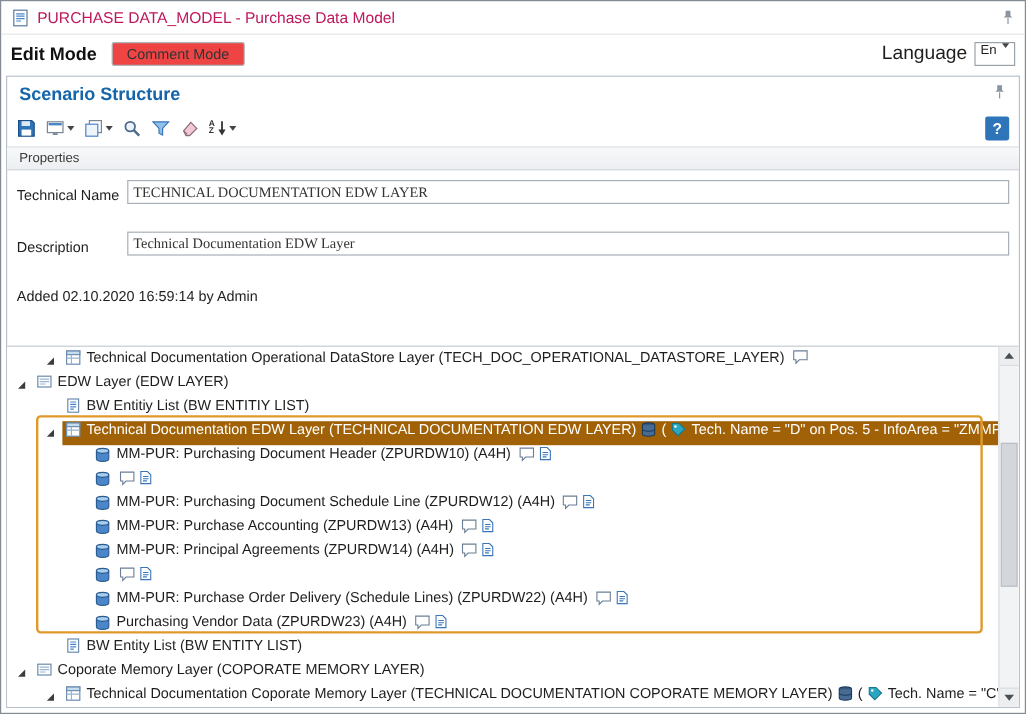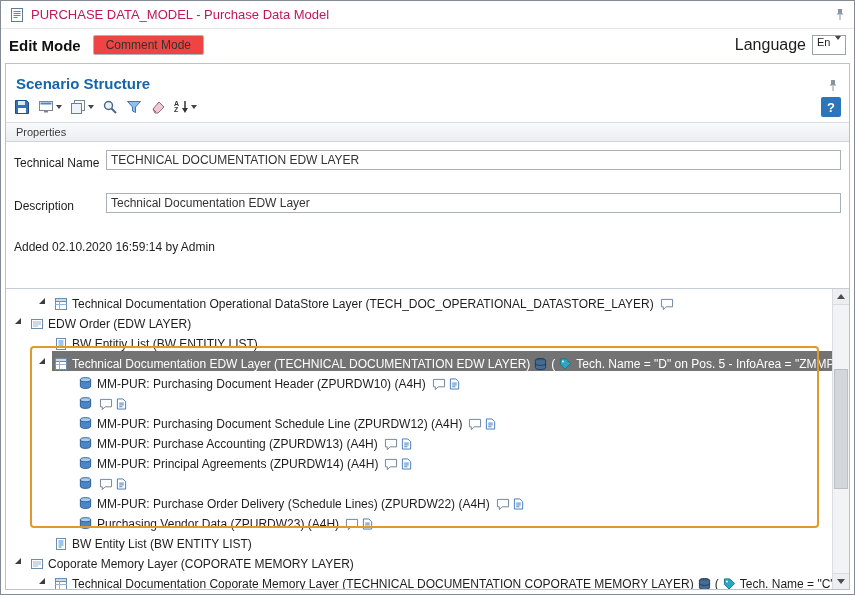--- a/index.html
+++ b/index.html
@@ -9,43 +9,43 @@
   .titlebar{height:28px;display:flex;align-items:center;gap:6px;padding:0 8px;border-bottom:1px solid #e4e7ea}
   .title{color:#be185d;font-weight:normal;font-size:13px}
   .spacer{flex:1}
   .modebar{height:32px;display:flex;align-items:center;padding:0 8px}
   .editmode{font-size:15px;font-weight:bold;color:#111}
   .btn{margin-left:12px;padding:2px 12px;border:1px solid #aeb4ba;border-radius:2px;background:#ef4444;font-size:12px;color:#333;cursor:pointer}
   .lang-label{font-size:16px;margin-right:6px}
   .dropdown{width:34px;height:20px;border:1px solid #9aa2aa;background:#fff;display:flex;justify-content:space-between;padding:0 4px;font-size:11px;cursor:pointer}
   .caret{width:0;height:0;border-left:3.5px solid transparent;border-right:3.5px solid transparent;border-top:4px solid #444}
   .panel{position:absolute;left:4px;right:4px;top:62px;bottom:4px;border:1px solid #b9c2cc;background:#fff}
-  .panel-header{height:28px;display:flex;align-items:flex-end;padding:6px 10px 0}
+  .panel-header{height:28px;display:flex;align-items:flex-start;padding:6px 10px 0}
   .panel-title{color:#1565ab;font-weight:bold;font-size:15px}
   .toolbar{height:30px;display:flex;align-items:center;gap:8px;padding:0 8px}
   .tbtn{display:flex;align-items:center;gap:2px;cursor:pointer}
   .help-btn{margin-left:auto;width:20px;height:20px;background:#2e74b8;color:#fff;font-weight:bold;font-size:13px;display:flex;align-items:center;justify-content:center;border-radius:2px;cursor:pointer}
   .sort-letters{display:flex;flex-direction:column;line-height:6px;font-size:7px;font-weight:bold;color:#333}
   .props-strip{height:20px;line-height:19px;padding-left:10px;font-size:11px;color:#3a3a3a;background:linear-gradient(#f8f9fa,#eceef1);border-top:1px solid #d9dde2;border-bottom:1px solid #cfd4da}
   .form{padding:8px 8px 0 8px}
   .frow{display:flex;align-items:flex-end;margin-bottom:23px}
   .flabel{width:92px;flex:none;font-size:12px}
-  .finput{flex:1;height:20px;border:1px solid #a9b0b8;padding:0 4px;font-size:12px;color:#333;font-family:Liberation Sans, sans-serif;background:#fff}
+  .finput{flex:1;height:20px;border:1px solid #a9b0b8;padding:0 4px;font-size:12px;color:#333;font-family:Liberation Serif, serif;background:#fff}
   .added{padding:4px 8px;font-size:12px}
   .tree{position:absolute;left:0;right:0;top:224px;bottom:0;border-top:1px solid #c6ccd3;background:#fff;overflow:hidden}
   .rows{position:absolute;left:0;right:17px;top:0;bottom:0;overflow:hidden;padding-top:2px}
   .trow{height:20px;display:flex;align-items:center;white-space:nowrap;cursor:default}
   .l0{padding-left:8px}.l1{padding-left:32px}.l2{padding-left:56px}
   .exp{width:14px;flex:none;display:flex;align-items:center;cursor:pointer}
   .noexp{width:14px;flex:none}
-  .rowbody{display:flex;align-items:flex-end;flex:1;height:20px;padding-left:2px;gap:4px;overflow:hidden}
+  .rowbody{display:flex;align-items:flex-start;flex:1;height:20px;padding-left:2px;gap:4px;overflow:hidden}
   .ticon{flex:none;display:flex;align-items:center}
   .lbl{font-size:12px}
   .meta,.paren{font-size:12px}
-  .sel .rowbody{background:#737373}
+  .sel .rowbody{background:#a16207}
   .sel .lbl,.sel .meta,.sel .paren{color:#fff}
   .trail{display:flex;align-items:center;gap:3px;margin-left:2px}
   .scroll{position:absolute;right:0;top:0;bottom:0;width:17px;background:#f2f3f5;border-left:1px solid #d9dde2}
   .sbtn{height:16px;display:flex;align-items:center;justify-content:center;background:#eceef0;cursor:pointer}
   .sbtn.up{border-bottom:1px solid #d9dde2}
   .sbtn.down{position:absolute;bottom:0;left:0;right:0;border-top:1px solid #d9dde2}
   .tri-up{width:0;height:0;border-left:4px solid transparent;border-right:4px solid transparent;border-bottom:5px solid #4a4f55}
   .tri-down{width:0;height:0;border-left:4px solid transparent;border-right:4px solid transparent;border-top:5px solid #4a4f55}
   .thumb{position:absolute;left:1px;right:1px;top:80px;height:120px;background:#d3d7dc;border:1px solid #b9bfc6;cursor:pointer}
   .annotation{position:absolute;left:24px;right:13px;top:57px;height:182px;border:2px solid #e09a2c;border-radius:4px;pointer-events:none}
@@ -210,21 +210,21 @@
               <path d="M7 1 V7 H1 Z" fill="#3c3c3c"></path>
             </svg>
           </span>
         <span class="rowbody">
           <span class="ticon">
               <svg width="14" height="14" viewBox="0 0 14 14">
                 <rect x="1.5" y="2.5" width="11" height="9" fill="#fff" stroke="#6b8db0"></rect>
                 <path d="M3 5h8M3 7h8M3 9h5" stroke="#9ab4cd"></path>
               </svg>
             </span>
-          <span class="lbl">EDW Order (EDW LAYER)</span>
+          <span class="lbl">EDW Layer (EDW LAYER)</span>
         </span>
       </div>
 
       <div class="trow l1">
         <span class="noexp"></span>
         <span class="rowbody">
           <span class="ticon">
               <svg width="14" height="14" viewBox="0 0 14 14">
                 <rect x="2.5" y="1.5" width="9" height="11" fill="#fff" stroke="#6b8db0"></rect>
                 <path d="M4.5 4h5M4.5 6h5M4.5 8h5M4.5 10h3" stroke="#4a86c8"></path>

